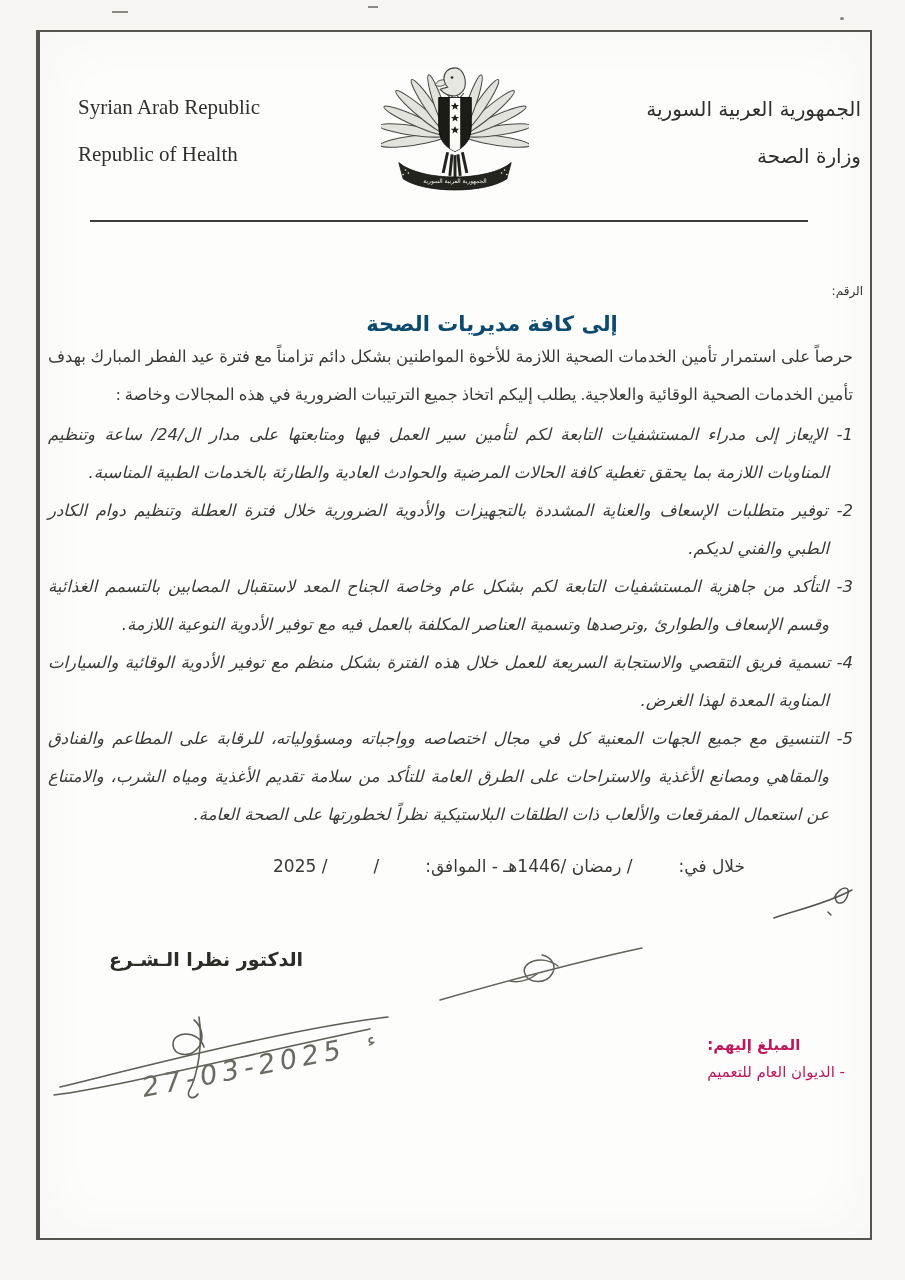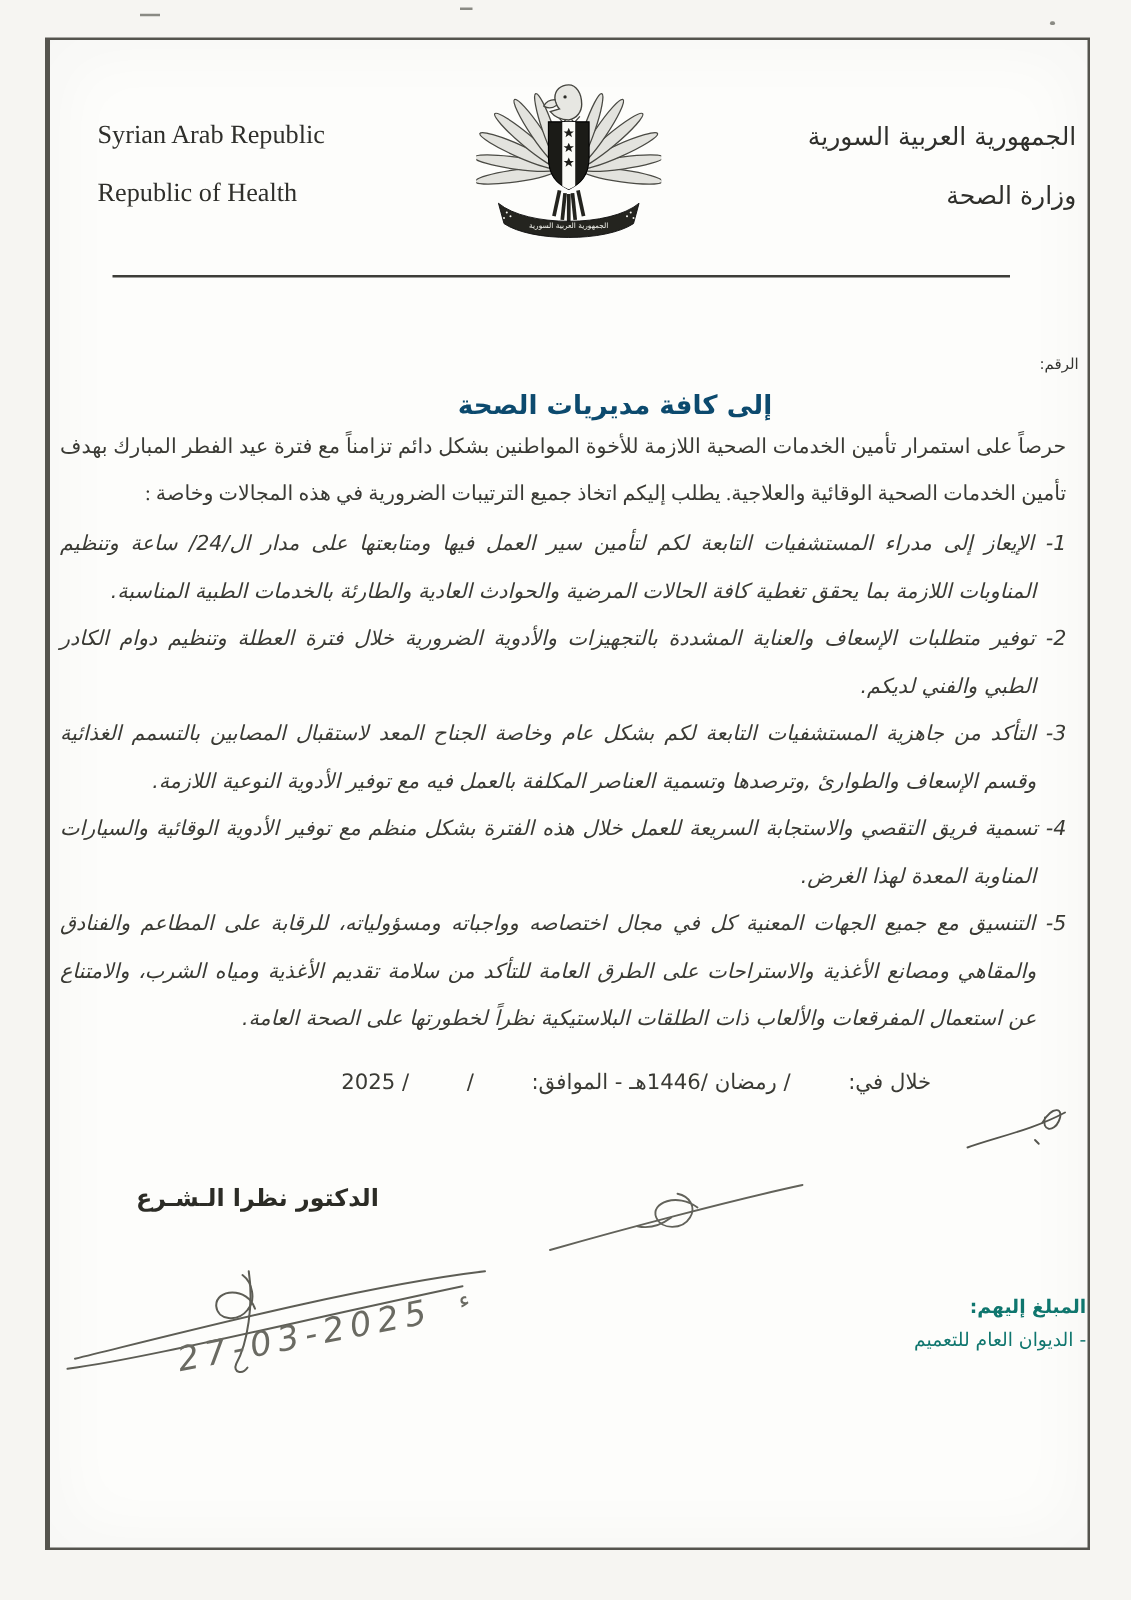--- a/index.html
+++ b/index.html
@@ -38,22 +38,22 @@
   .dateline{position:absolute;right:160px;top:856px;direction:rtl;display:flex;
     gap:46px;font-size:17px;color:#3a3a34;white-space:nowrap;}
 
   .minister{position:absolute;left:86px;top:938px;width:240px;text-align:center;
     direction:rtl;font-weight:bold;font-size:19px;line-height:43px;color:#2c2c26;}
 
   .sig-small{position:absolute;left:768px;top:876px;}
   .sig-mid{position:absolute;left:436px;top:926px;}
   .sig-main{position:absolute;left:52px;top:995px;}
 
-  .dist{position:absolute;right:36px;top:1032px;direction:rtl;text-align:right;
-    font-size:15px;line-height:26px;color:#0f766e;}
+  .dist{position:absolute;right:60px;top:1032px;direction:rtl;text-align:left;
+    font-size:15px;line-height:26px;color:#be185d;}
   .dist-heading{font-weight:bold;margin-bottom:1px;}
 </style>
 </head>
 <body>
 
 <div class="paper"></div>
 <div class="artifact" id="artifact-1"></div>
 <div class="artifact" id="artifact-2"></div>
 <div class="artifact" id="artifact-3"></div>
 

